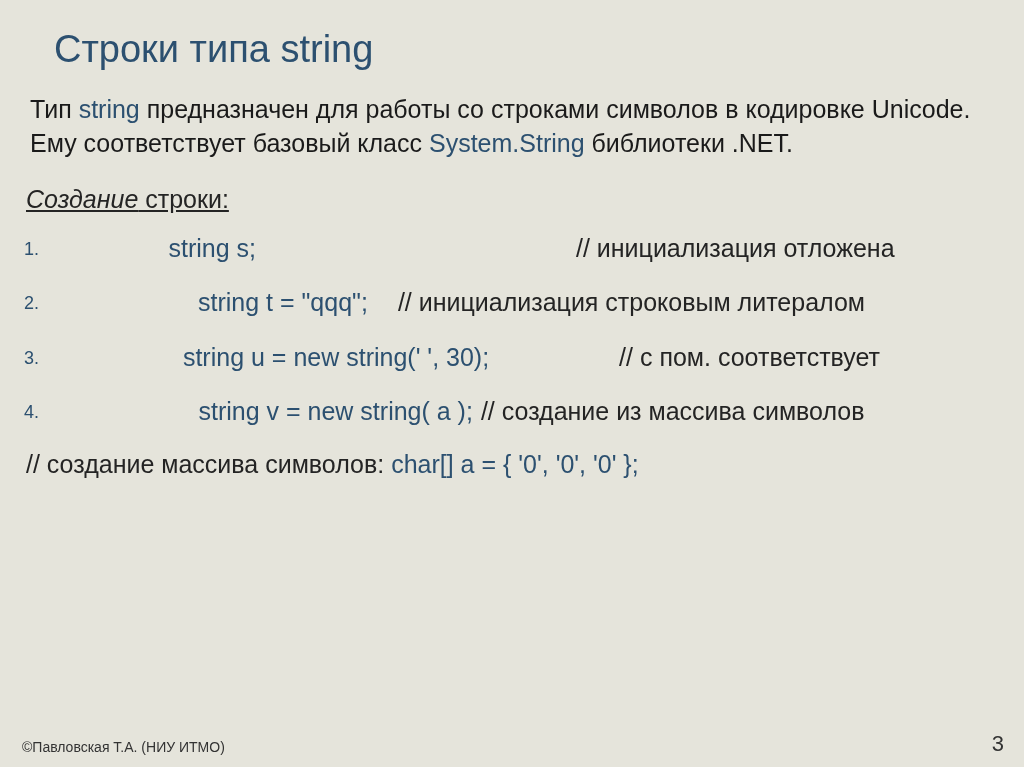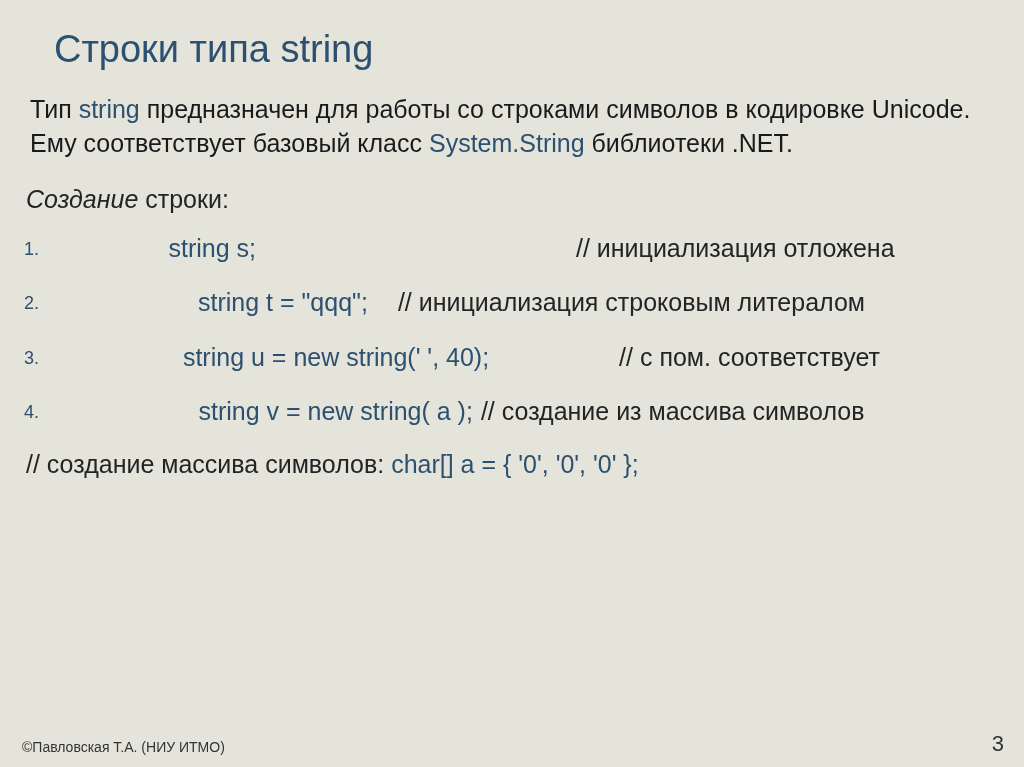--- a/index.html
+++ b/index.html
@@ -23,20 +23,21 @@
   .intro{
     font-size:25px;
     line-height:1.35;
     margin:0 0 24px 6px;
   }
   .blue{color:#2c5070}
   .sub{
     font-size:25px;
     font-style:italic;
     margin:0 0 18px 2px;
+    text-decoration:underline;
   }
   .sub .plain{font-style:normal}
   ol.codelist{
     list-style:none;
     counter-reset:item;
     margin:0;
     padding:0;
     text-align:center;
   }
   ol.codelist li{
@@ -94,21 +95,21 @@
   </p>
 
   <ol class="codelist">
     <li>
       <span>string s;</span><span style="display:inline-block;width:320px"></span><span class="cmt">// инициализация отложена</span>
     </li>
     <li>
       <span>string t = "qqq";</span><span style="display:inline-block;width:30px"></span><span class="cmt">// инициализация строковым литералом</span>
     </li>
     <li>
-      <span>string u = new string(' ', 40);</span><span style="display:inline-block;width:130px"></span><span class="cmt">// с пом. соответствует</span>
+      <span>string u = new string(' ', 30);</span><span style="display:inline-block;width:130px"></span><span class="cmt">// с пом. соответствует</span>
     </li>
     <li>
       <span>string v = new string( a );</span><span style="display:inline-block;width:8px"></span><span class="cmt">// создание из массива символов</span>
     </li>
   </ol>
 
   <p class="afterlist">
     <span>// создание массива символов:  </span><span class="blue">char[] a = { '0', '0', '0' };</span>
   </p>
 

